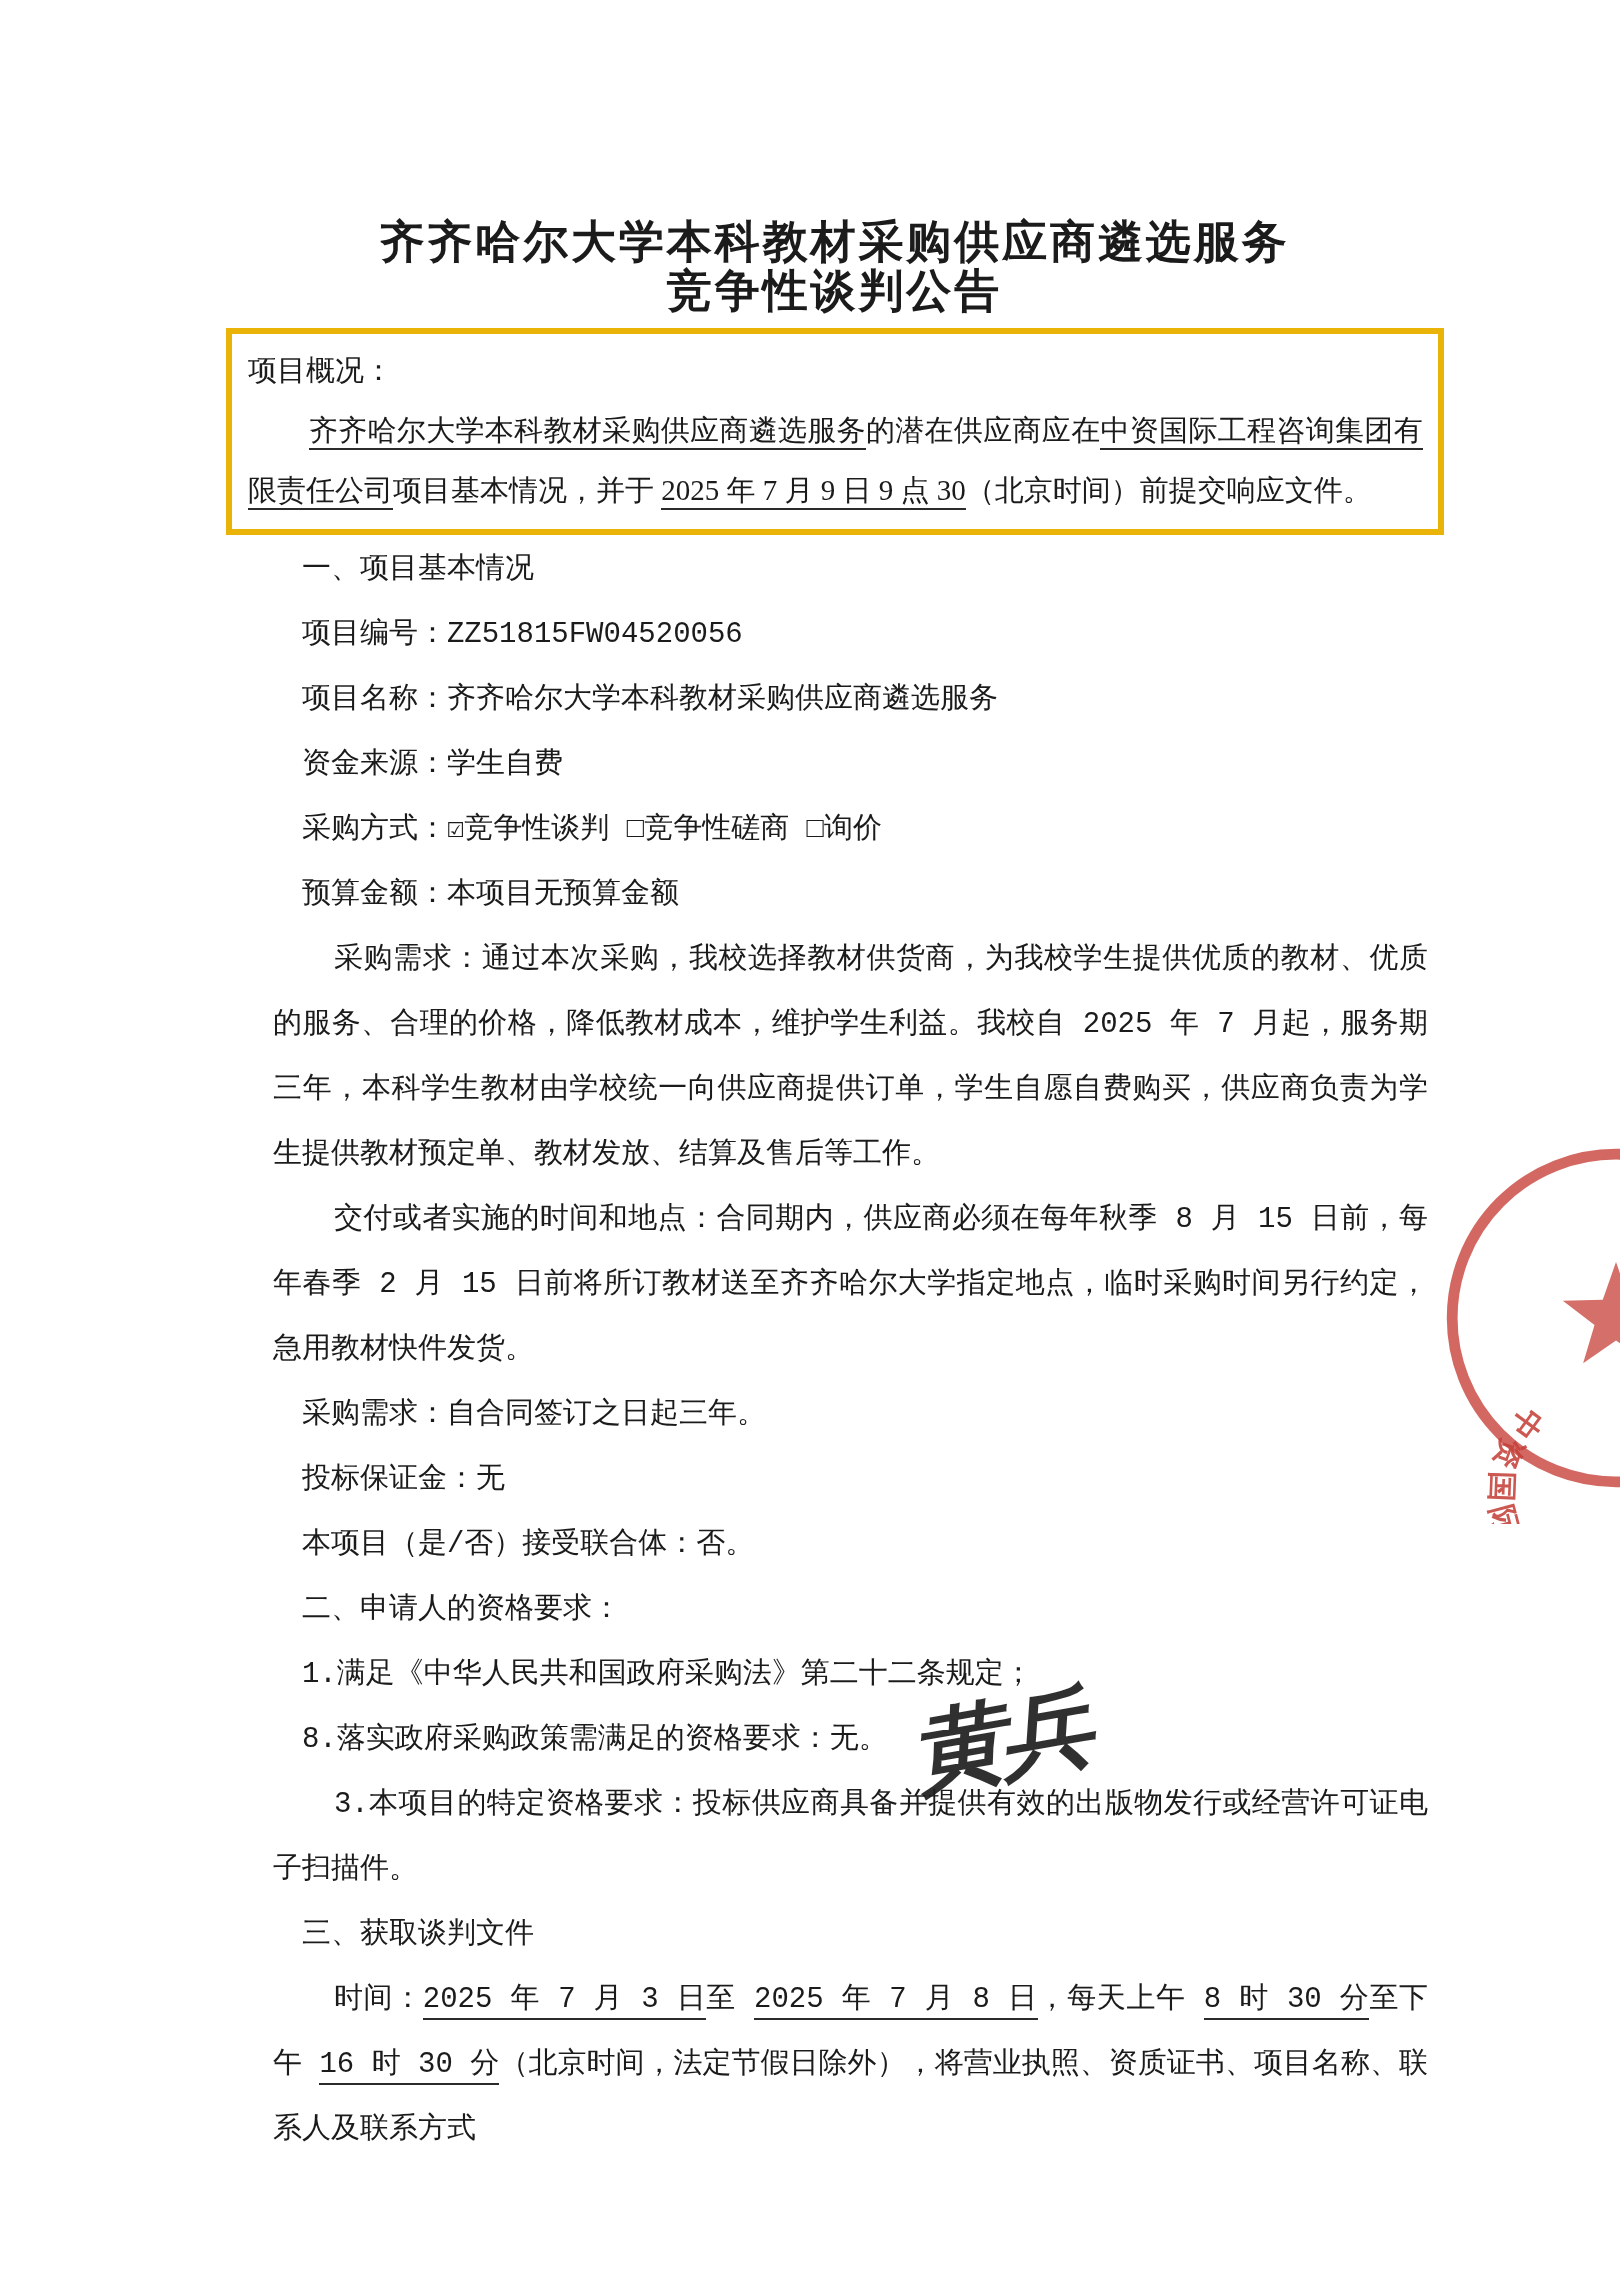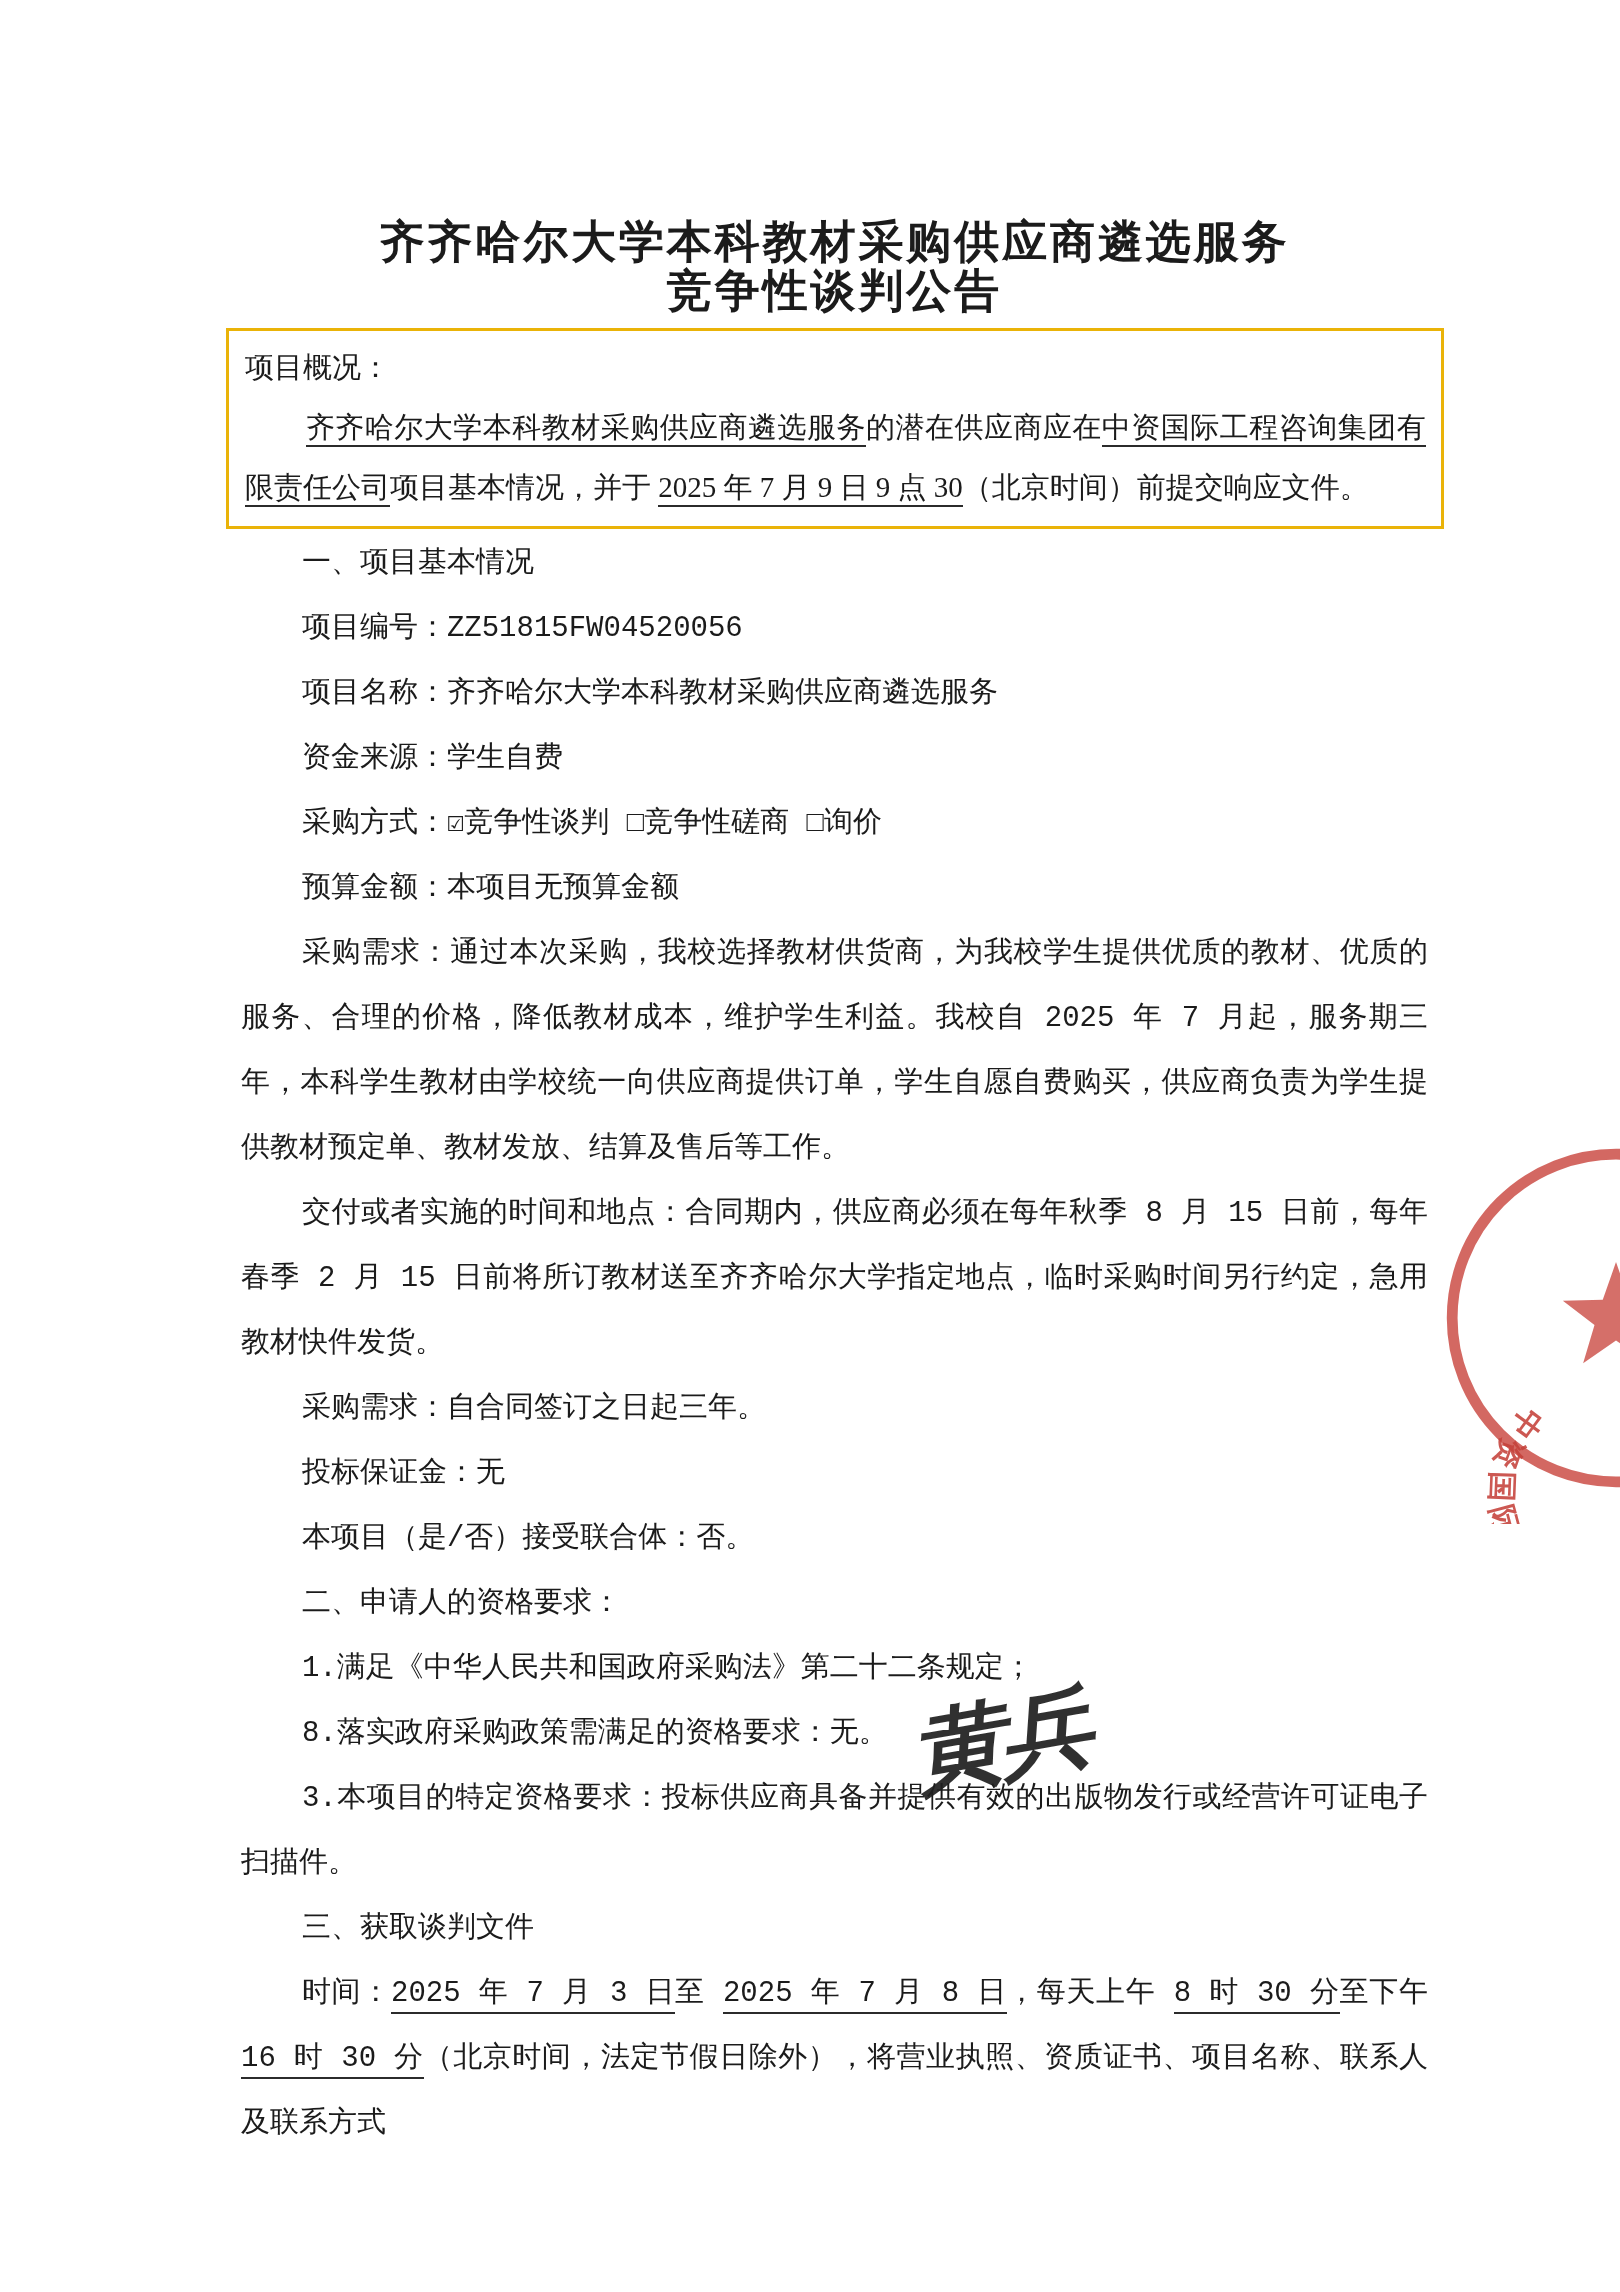--- a/index.html
+++ b/index.html
@@ -16,29 +16,29 @@
   .title-line {
     text-align:center; font-weight:bold;
     font-size:45px; line-height:49px; letter-spacing:2.9px;
     margin:0;
   }
   .title-line.second { }
   .overview-box {
     box-sizing:border-box;
     margin:11.8px 0 0 -14.7px;
     width:1218px;
-    border:3px solid #eab308;
+    border:6px solid #eab308;
     padding:5.9px 15.7px 9.8px 15.7px;
     background:#fff;
   }
   .overview-box p { margin:0; font-size:29px; line-height:60px; }
   .doc-body { margin-top:2px; }
   .line { font-size:29px; line-height:65px; margin:0;font-family:Liberation Mono, monospace; }
   .indent { text-indent:2.1em; }
-  .just { text-align:justify; }
+  .just { text-align:justify;margin-left:32px; }
   .u { border-bottom:2px solid #2b2b2b; padding-bottom:2px; }
   .signature {
     position:absolute; left:923px; top:1707px;
     font-size:94px; line-height:98px;
     font-weight:600; letter-spacing:-5.9px;
     color:#1f1f1f; opacity:.92;
     transform:rotate(-10deg) skewX(-14deg) scaleY(.95);
     transform-origin:left top;
     white-space:nowrap;
   }

